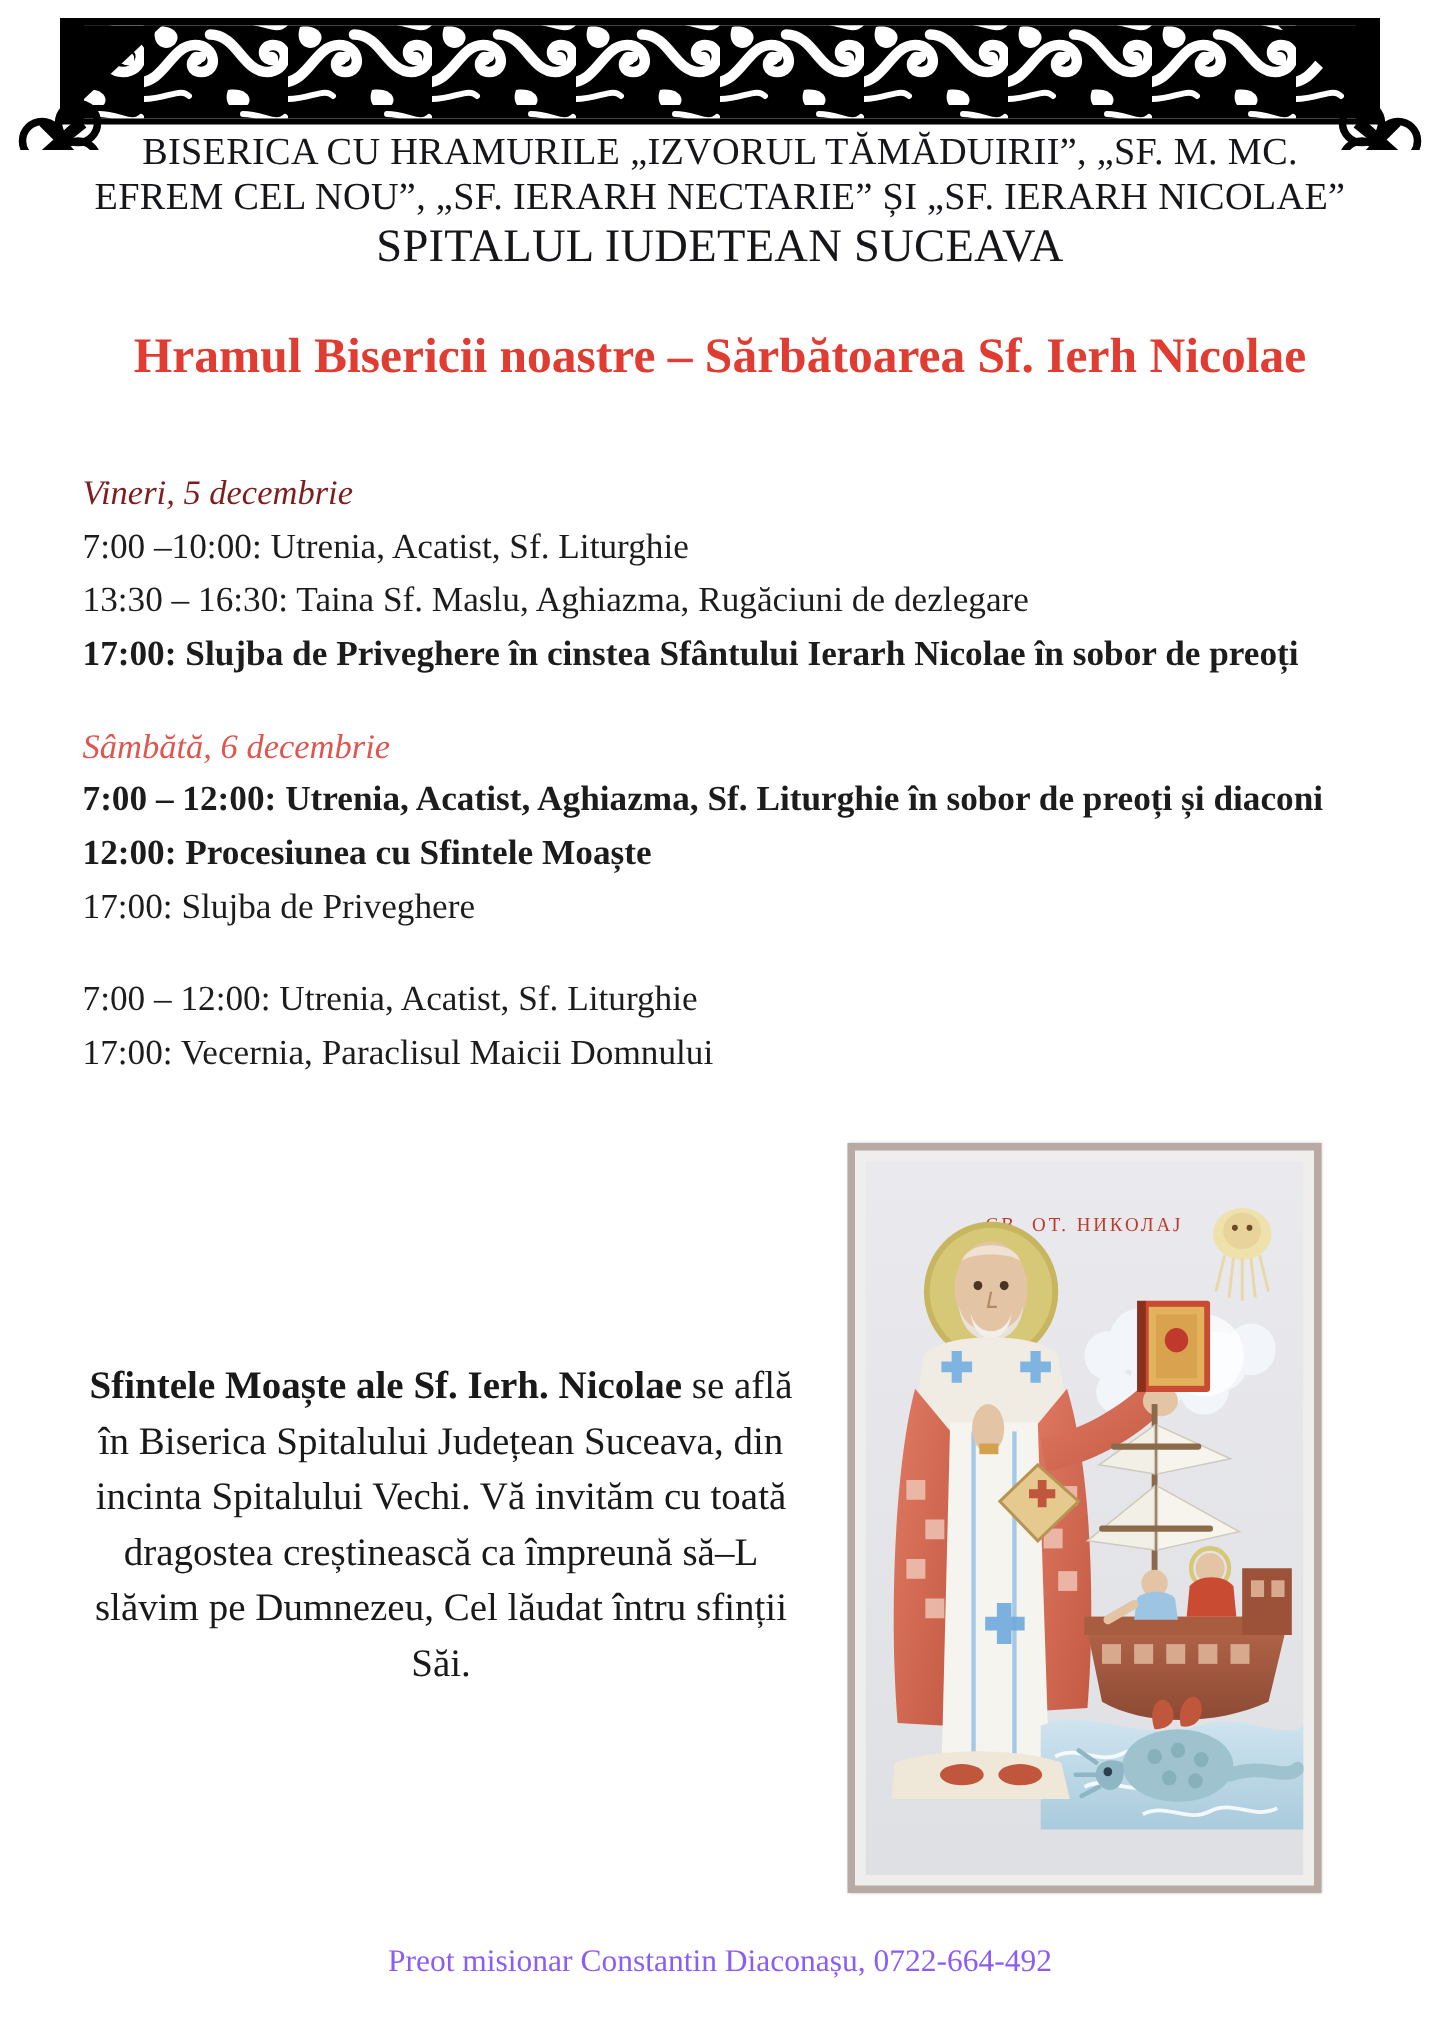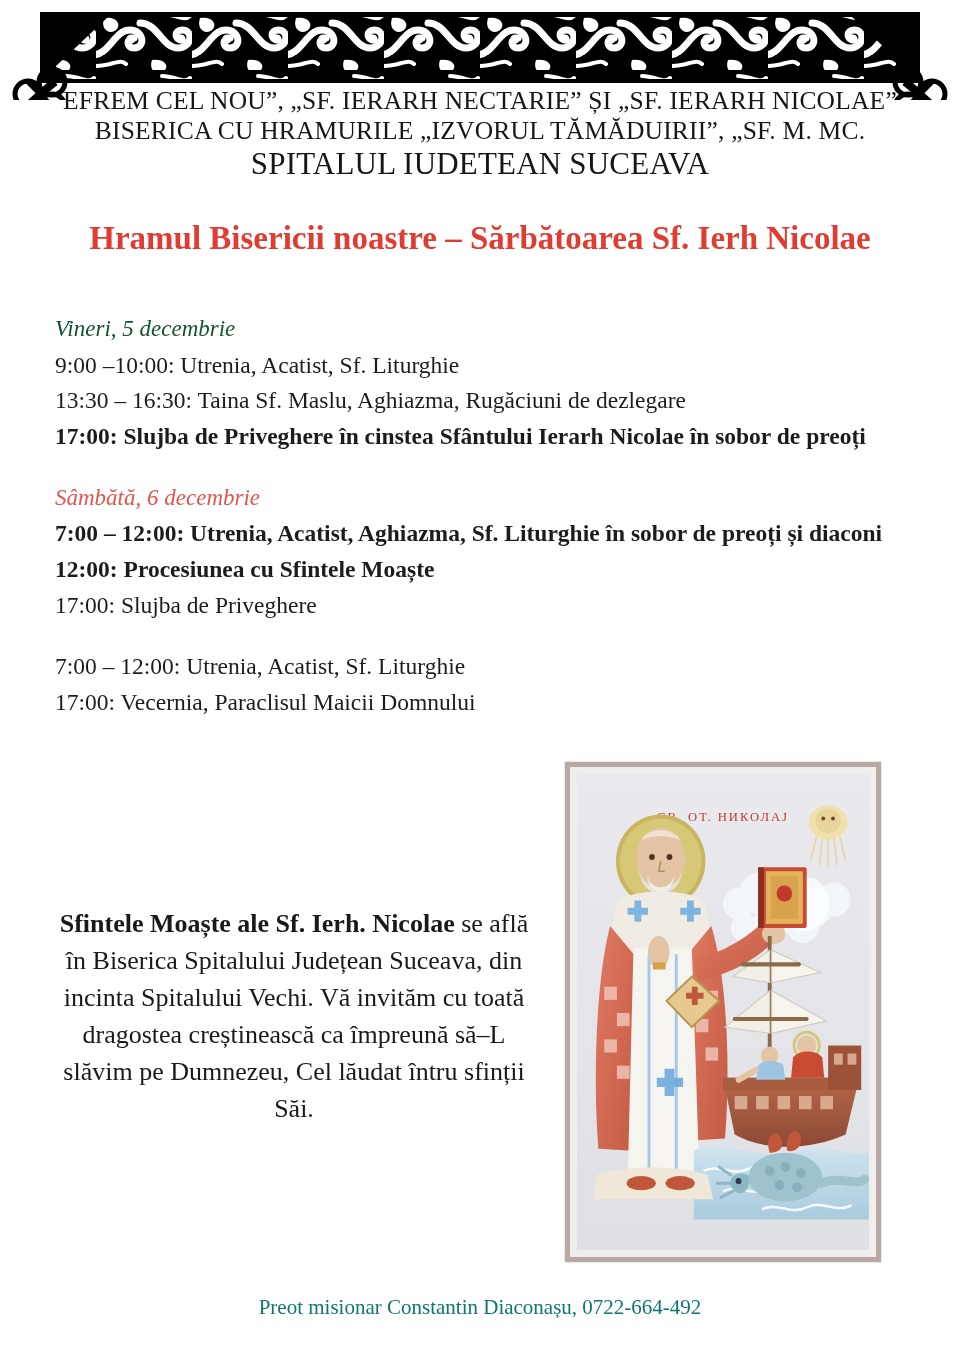--- a/index.html
+++ b/index.html
@@ -119,21 +119,21 @@
   .closing b { font-weight: bold; }
 
   
   .footer {
     position: absolute;
     left: 0;
     top: 1295px;
     width: 960px;
     text-align: center;
     font-size: 21px;
-    color: #0f766e;
+    color: #8b5cf6;
   }
 </style>
 </head>
 <body>
 
 <div class="ornament-wrap">
   <svg viewBox="0 0 960 92" width="960" height="92" xmlns="http://www.w3.org/2000/svg" aria-hidden="true">
     <defs>
 
       <pattern id="scrollpat" x="0" y="0" width="96" height="62" patternUnits="userSpaceOnUse">
@@ -179,34 +179,34 @@
     <g fill="none" stroke="#000" stroke-width="5">
       <circle cx="932" cy="86" r="13"></circle>
       <circle cx="908" cy="74" r="13"></circle>
       <circle cx="908" cy="99" r="13"></circle>
       <path d="M934,97 L906,72 M932,74 L908,98"></path>
     </g>
   </svg>
 </div>
 
 <div class="church-head">
+  <span class="ln ln1">BISERICA CU HRAMURILE „IZVORUL TĂMĂDUIRII”, „SF. M. MC.</span>
   <span class="ln ln2">EFREM CEL NOU”, „SF. IERARH NECTARIE” ȘI „SF. IERARH NICOLAE”</span>
-  <span class="ln ln1">BISERICA CU HRAMURILE „IZVORUL TĂMĂDUIRII”, „SF. M. MC.</span>
   <span class="ln ln3">SPITALUL IUDETEAN SUCEAVA</span>
 </div>
 
 <div class="program-title" style="color: rgb(224, 60, 49);">
   <span class="t2">Hramul Bisericii noastre – Sărbătoarea Sf. Ierh Nicolae</span>
 </div>
 
 <div class="schedule">
 
   <div class="day-block day-friday">
-    <div class="day-head dark" style="color: #14532d;">Vineri, 5 decembrie</div>
-    <div class="slot">9:00 –10:00: Utrenia, Acatist, Sf. Liturghie</div>
+    <div class="day-head dark" style="color: #7f1d1d;">Vineri, 5 decembrie</div>
+    <div class="slot">7:00 –10:00: Utrenia, Acatist, Sf. Liturghie</div>
     <div class="slot">13:30 – 16:30: Taina Sf. Maslu, Aghiazma, Rugăciuni de dezlegare</div>
     <div class="slot bold">17:00: Slujba de Priveghere în cinstea Sfântului Ierarh Nicolae în sobor de preoți</div>
   </div>
 
   <div class="day-block day-saturday">
     <div class="day-head red" style="color: rgb(224, 86, 78);">Sâmbătă, 6 decembrie</div>
     <div class="slot bold">7:00 – 12:00: Utrenia, Acatist, Aghiazma, Sf. Liturghie în sobor de preoți și diaconi</div>
     <div class="slot bold">12:00: Procesiunea cu Sfintele Moaște</div>
     <div class="slot">17:00: Slujba de Priveghere</div>
   </div>

